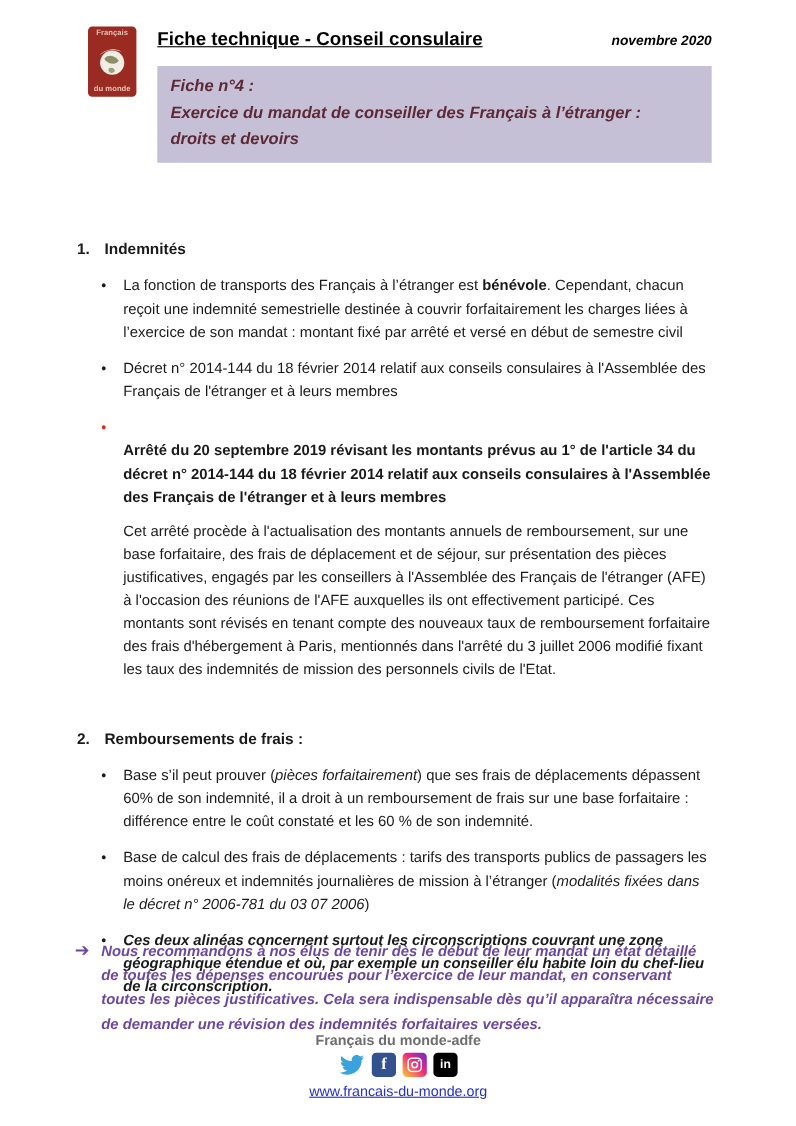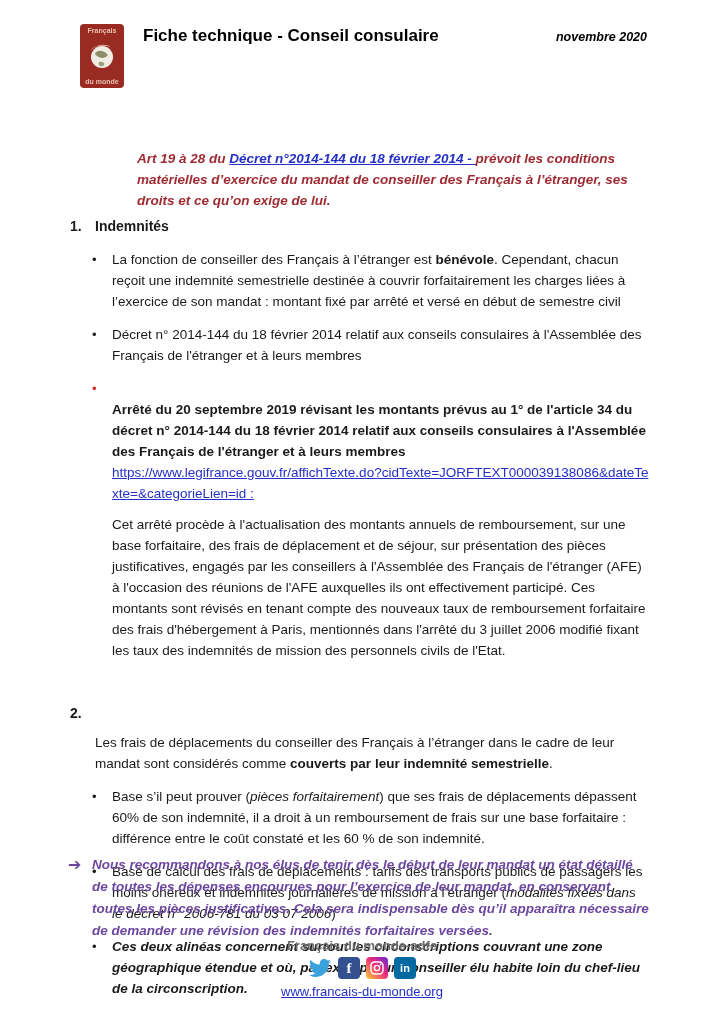--- a/index.html
+++ b/index.html
@@ -18,21 +18,21 @@
     width:44px;height:64px;
     background:#9a2b22;border-radius:4px;
     display:flex;flex-direction:column;align-items:center;justify-content:space-between;
     padding:3px 2px;box-sizing:border-box;
   }
   .logo .logo-txt{font-size:7px;color:#e9c0b2;font-weight:bold;white-space:nowrap;}
   .globe{width:30px;height:30px;}
 
   .head-block{position:absolute;left:143px;top:26px;width:504px;}
   .title-row{display:flex;justify-content:space-between;align-items:baseline;}
-  .doc-title{font-size:17px;font-weight:bold;color:#000;}
+  .doc-title{font-size:17px;font-weight:bold;color:#000;text-decoration:underline;}
   .doc-date{font-size:12.5px;font-weight:bold;font-style:italic;color:#000;text-align:center;}
 
   .banner{
     margin-top:14px;background:#c6c0d6;
     padding:7px 12px 9px 12px;
     color:#5e2936;font-weight:bold;font-style:italic;
     font-size:15px;line-height:24px;
   }
 
   
@@ -75,21 +75,21 @@
   .footer{
     position:absolute;left:0;top:938px;width:724px;
     display:flex;flex-direction:column;align-items:center;
   }
   .footer-org{font-size:13px;font-weight:bold;color:#6d6d6d;}
   .social{display:flex;gap:6px;margin-top:4px;align-items:center;}
   .sq{width:22px;height:22px;border-radius:4px;display:flex;align-items:center;justify-content:center;
       color:#fff;font-weight:bold;cursor:pointer;}
   .fb{background:#33508f;font-size:15px;font-family:"Liberation Serif",serif;}
   .ig{background:linear-gradient(45deg,#f9ce34 0%,#ee2a7b 55%,#6228d7 100%);}
-  .li{background:#0369a1;font-size:11px;}
+  .li{background:#000000;font-size:11px;}
   .tw{width:24px;height:22px;display:flex;align-items:center;justify-content:center;cursor:pointer;}
   .footer-link{margin-top:5px;font-size:13px;}
 </style>
 </head>
 <body>
 
 <div class="page">
 
   <div class="logo">
     <span class="logo-txt">Français</span>
@@ -100,61 +100,60 @@
       <path d="M4 9 Q12 2 24 6 Q18 2 10 5 Q5 7 4 9z" fill="#f0e0d0"></path>
     </svg>
     <span class="logo-txt">du monde</span>
   </div>
 
   <div class="head-block">
     <div class="title-row">
       <span class="doc-title">Fiche technique - Conseil consulaire</span>
       <span class="doc-date">novembre 2020</span>
     </div>
+    <div class="banner">
+      <div>Fiche n°4 :</div>
+      <div>Exercice du mandat de conseiller des Français à l’étranger :</div>
+      <div>droits et devoirs</div>
+    </div>
   </div>
 
-  <div class="intro">
-    <span>Art 19 à 28 du </span><a class="link">Décret n°2014-144 du 18 février 2014 - </a><span>prévoit les conditions matérielles d’exercice du mandat de conseiller des Français à l’étranger, ses droits et ce qu’on exige de lui.</span>
-  </div>
 
   <div class="sections">
 
     <div class="sec-head">
       <span class="sec-num">1.</span>
       <span>Indemnités</span>
     </div>
 
     <div class="bullet">
       <span class="dot">•</span>
-      <span class="btext"><span>La fonction de conseiller des Français à l’étranger est </span><b class="inline-b">bénévole</b><span>. Cependant, chacun reçoit une indemnité semestrielle destinée à couvrir forfaitairement les charges liées à l’exercice de son mandat : montant fixé par arrêté et versé en début de semestre civil</span></span>
+      <span class="btext"><span>La fonction de transports des Français à l’étranger est </span><b class="inline-b">bénévole</b><span>. Cependant, chacun reçoit une indemnité semestrielle destinée à couvrir forfaitairement les charges liées à l’exercice de son mandat : montant fixé par arrêté et versé en début de semestre civil</span></span>
     </div>
 
     <div class="bullet">
       <span class="dot">•</span>
       <span class="btext">Décret n° 2014-144 du 18 février 2014 relatif aux conseils consulaires à l'Assemblée des Français de l'étranger et à leurs membres</span>
     </div>
 
     <div class="bullet">
       <span class="dot red">•</span>
       <span class="btext">
         <br>
         <b class="inline-b">Arrêté du 20 septembre 2019 révisant les montants prévus au 1° de l'article 34 du décret n° 2014-144 du 18 février 2014 relatif aux conseils consulaires à l'Assemblée des Français de l'étranger et à leurs membres</b><br>
-        <a class="link url">https://www.legifrance.gouv.fr/affichTexte.do?cidTexte=JORFTEXT000039138086&amp;dateTexte=&amp;categorieLien=id :</a>
       </span>
     </div>
 
     <div class="para">Cet arrêté procède à l'actualisation des montants annuels de remboursement, sur une base forfaitaire, des frais de déplacement et de séjour, sur présentation des pièces justificatives, engagés par les conseillers à l'Assemblée des Français de l'étranger (AFE) à l'occasion des réunions de l'AFE auxquelles ils ont effectivement participé. Ces montants sont révisés en tenant compte des nouveaux taux de remboursement forfaitaire des frais d'hébergement à Paris, mentionnés dans l'arrêté du 3 juillet 2006 modifié fixant les taux des indemnités de mission des personnels civils de l'Etat.</div>
 
     <div class="sec-head gap-s2">
       <span class="sec-num">2.</span>
+      <span>Remboursements de frais :</span>
     </div>
 
-    <div class="sec2-intro">
-      <span>Les frais de déplacements du conseiller des Français à l’étranger dans le cadre de leur mandat sont considérés comme </span><b class="inline-b">couverts par leur indemnité semestrielle</b><span>.</span>
-    </div>
 
     <div class="bullet">
       <span class="dot">•</span>
       <span class="btext"><span>Base s’il peut prouver (</span><i class="inline-i">pièces forfaitairement</i><span>) que ses frais de déplacements dépassent 60% de son indemnité, il a droit à un remboursement de frais sur une base forfaitaire : différence entre le coût constaté et les 60 % de son indemnité.</span></span>
     </div>
 
     <div class="bullet">
       <span class="dot">•</span>
       <span class="btext"><span>Base de calcul des frais de déplacements : tarifs des transports publics de passagers les moins onéreux et indemnités journalières de mission à l’étranger (</span><i class="inline-i">modalités fixées dans le décret n° 2006-781 du 03 07 2006</i><span>)</span></span>
     </div>

